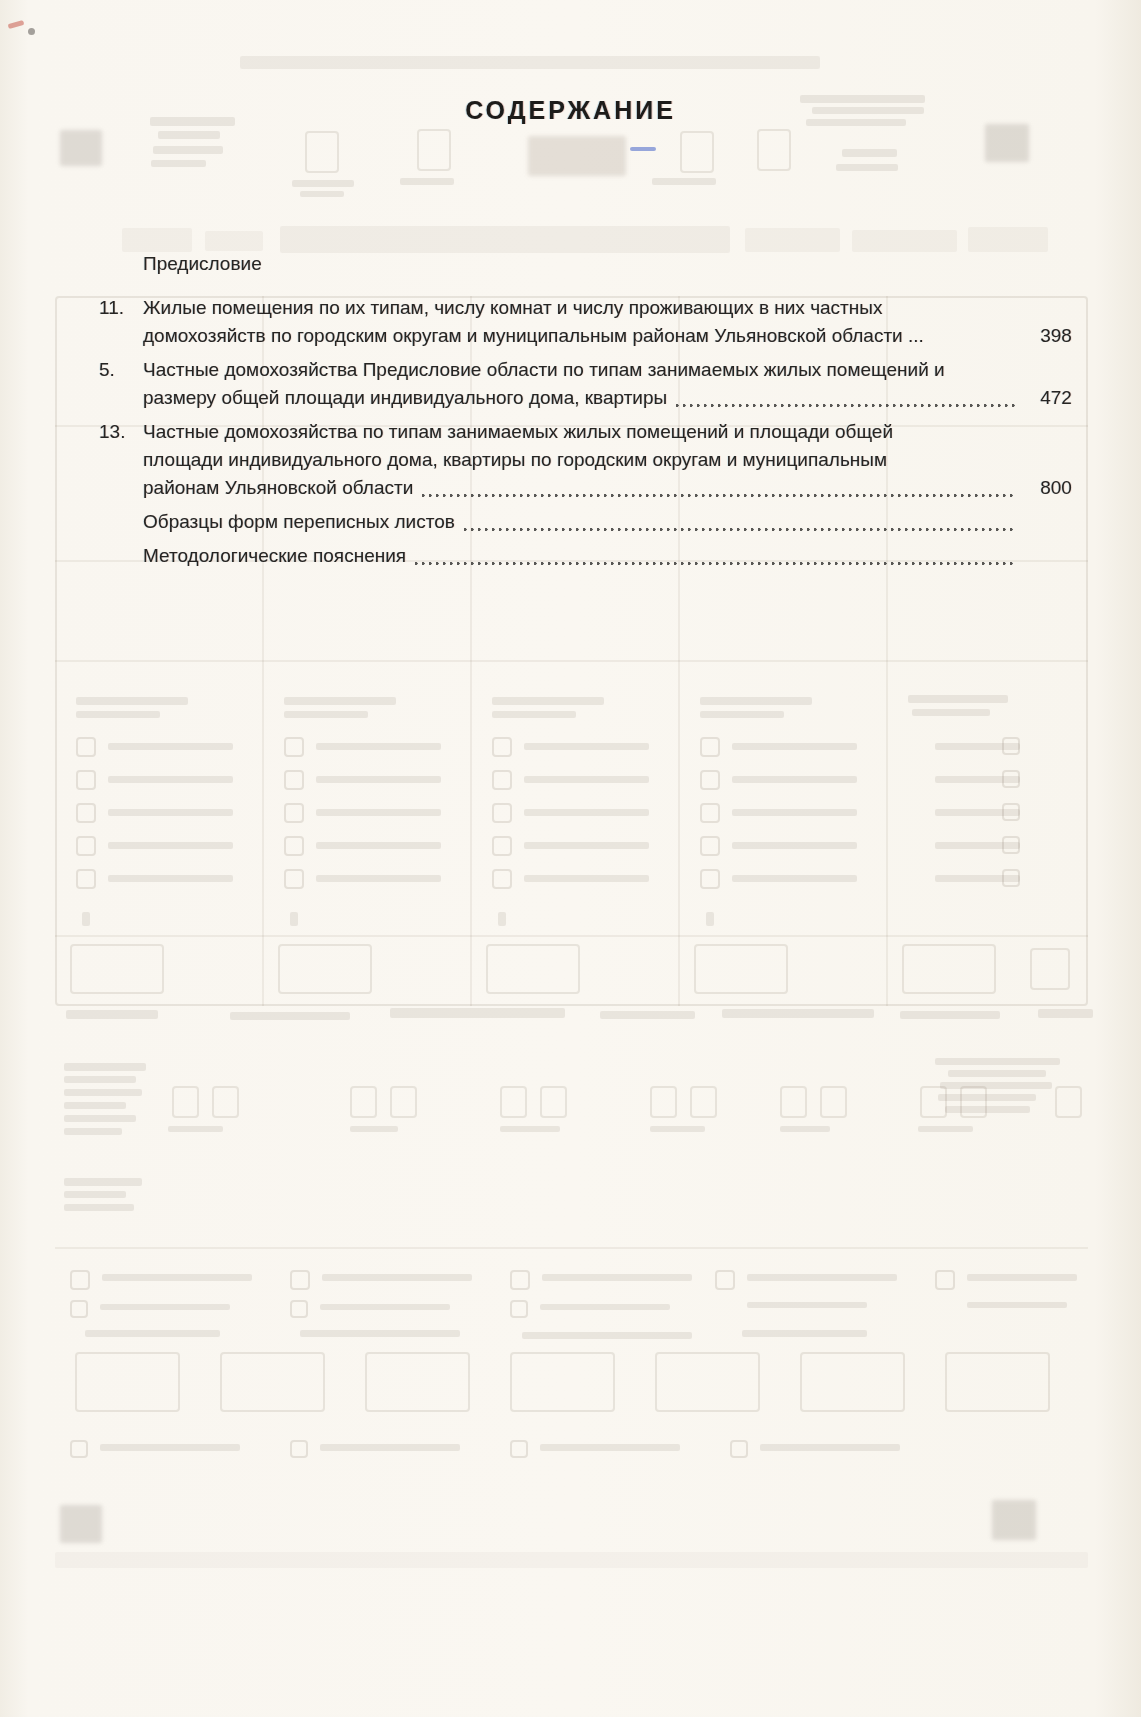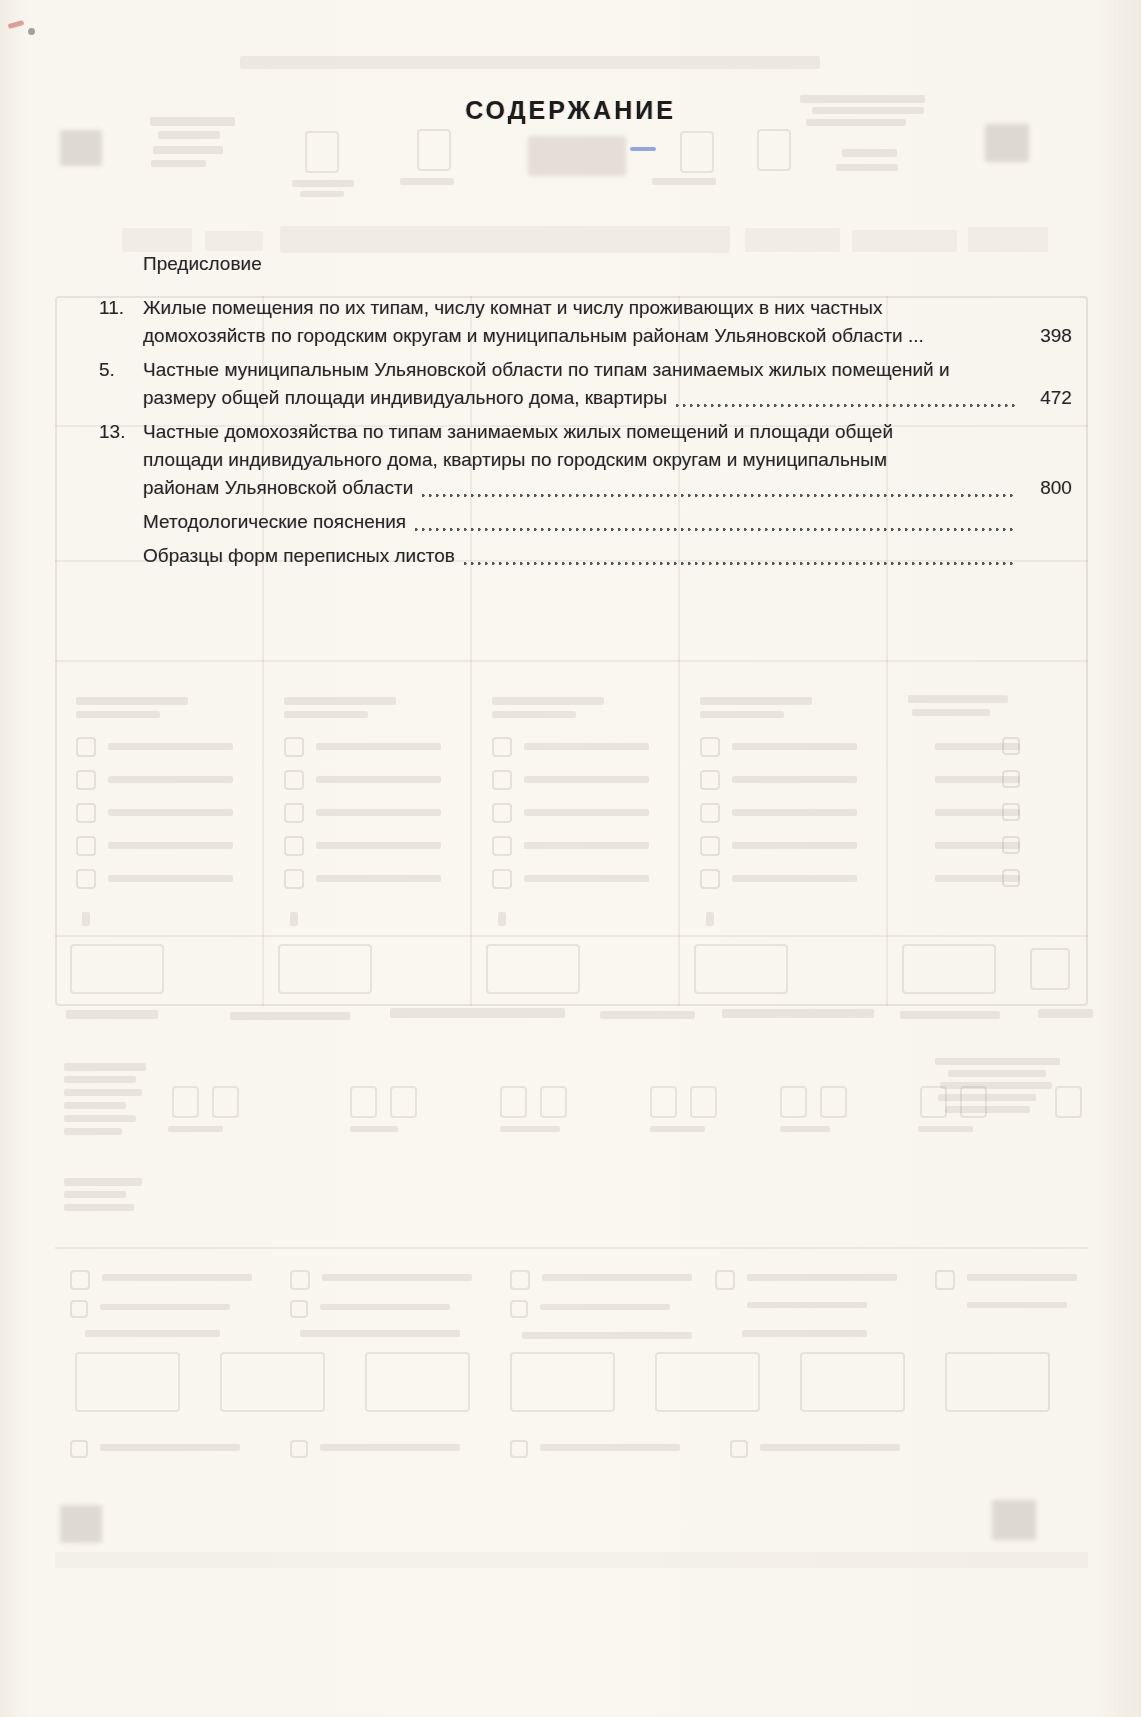--- a/index.html
+++ b/index.html
@@ -262,50 +262,50 @@
         <div class="line">Жилые помещения по их типам, числу комнат и числу проживающих в них частных</div>
         <div class="line last">
           <span class="txt">домохозяйств по городским округам и муниципальным районам Ульяновской области ...</span>
           <span class="leader invis"></span>
           <span class="pg">398</span>
         </div>
       </div>
 
       <div class="toc-row">
         <span class="num">5.</span>
-        <div class="line">Частные муниципальным Ульяновской области по типам занимаемых жилых помещений и</div>
+        <div class="line">Частные домохозяйства Предисловие области по типам занимаемых жилых помещений и</div>
         <div class="line last">
           <span class="txt">размеру общей площади индивидуального дома, квартиры</span>
           <span class="leader"></span>
           <span class="pg">472</span>
         </div>
       </div>
 
       <div class="toc-row">
         <span class="num">13.</span>
         <div class="line">Частные домохозяйства по типам занимаемых жилых помещений и площади общей</div>
         <div class="line">площади индивидуального дома, квартиры по городским округам и муниципальным</div>
         <div class="line last">
           <span class="txt">районам Ульяновской области</span>
           <span class="leader"></span>
           <span class="pg">800</span>
         </div>
       </div>
 
       <div class="toc-row">
         <div class="line last">
+          <span class="txt">Образцы форм переписных листов</span>
+          <span class="leader"></span>
+          <span class="pg"></span>
+        </div>
+      </div>
+
+      <div class="toc-row">
+        <div class="line last">
           <span class="txt">Методологические пояснения</span>
           <span class="leader"></span>
           <span class="pg"></span>
         </div>
       </div>
 
-      <div class="toc-row">
-        <div class="line last">
-          <span class="txt">Образцы форм переписных листов</span>
-          <span class="leader"></span>
-          <span class="pg"></span>
-        </div>
-      </div>
-
     </div>
   </div>
 </div>
 
 </body></html>

